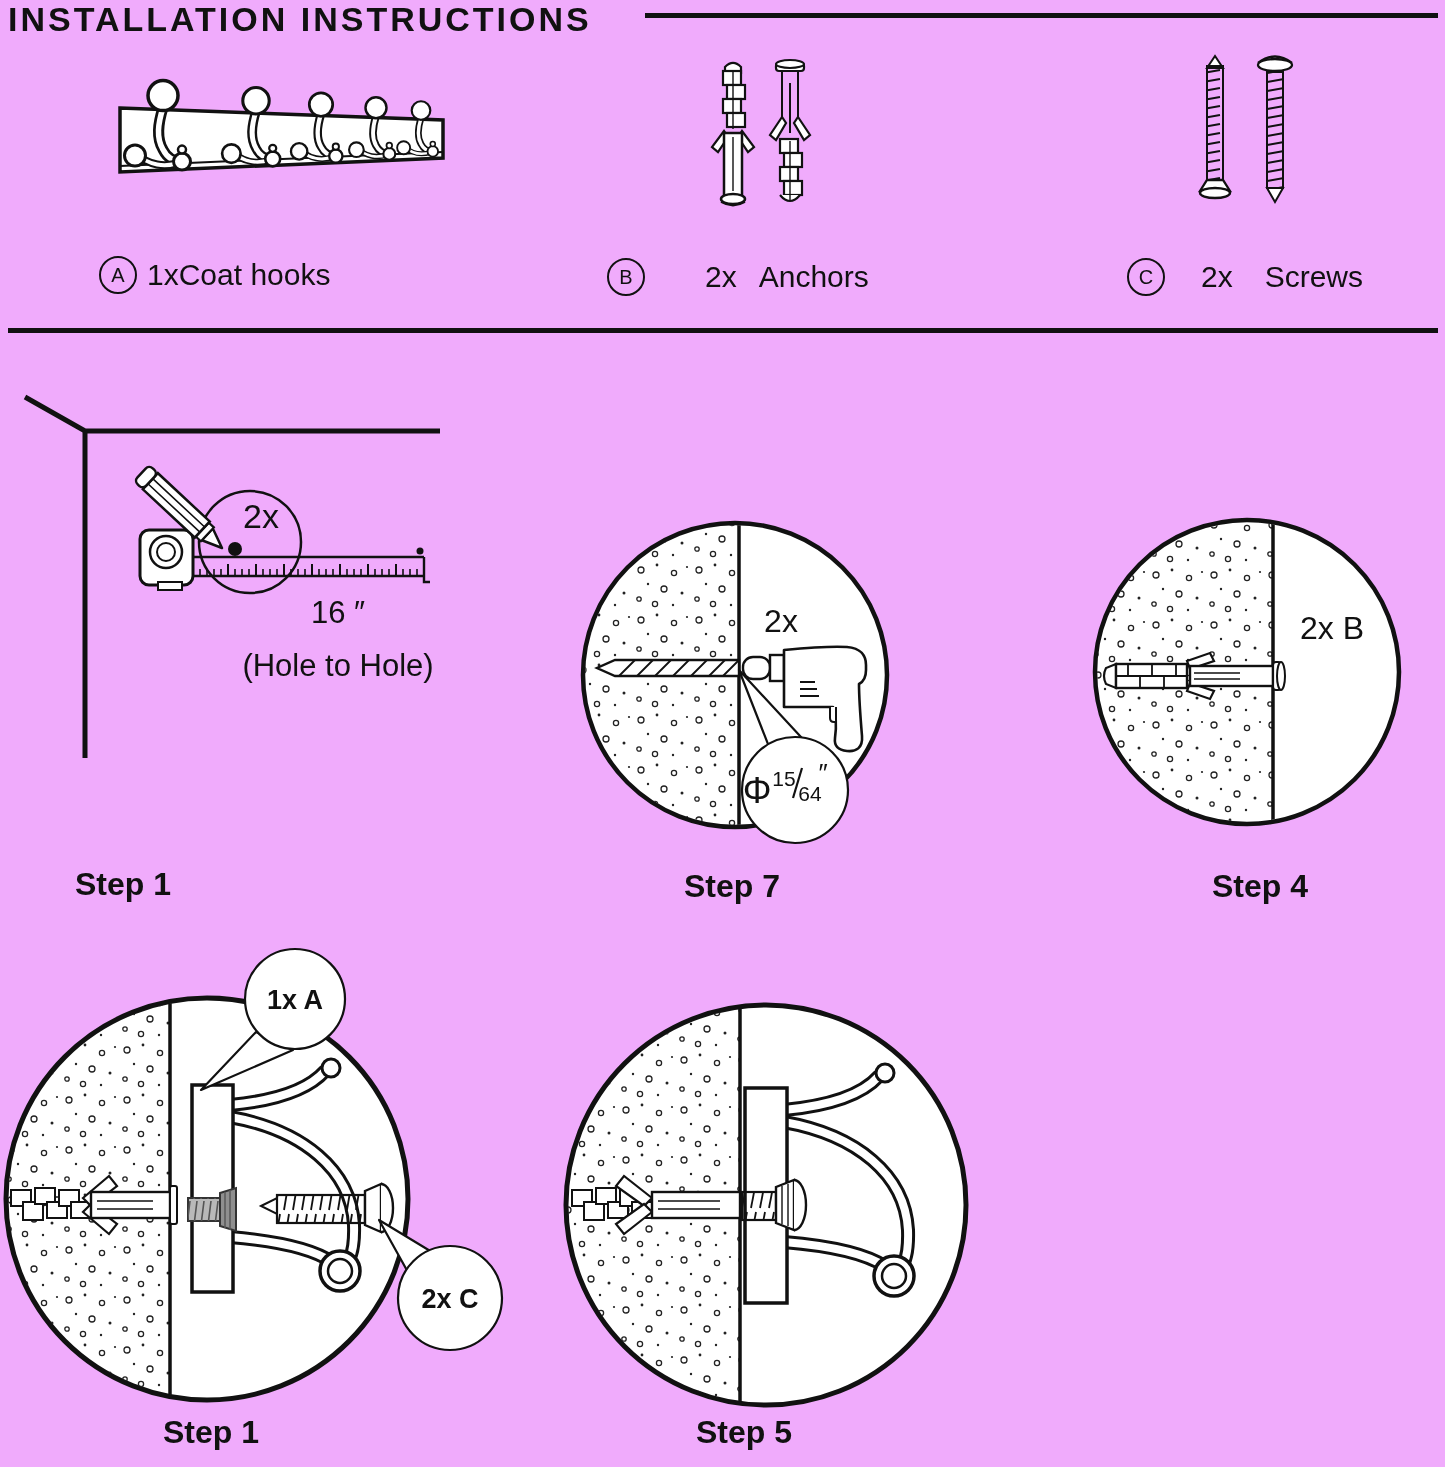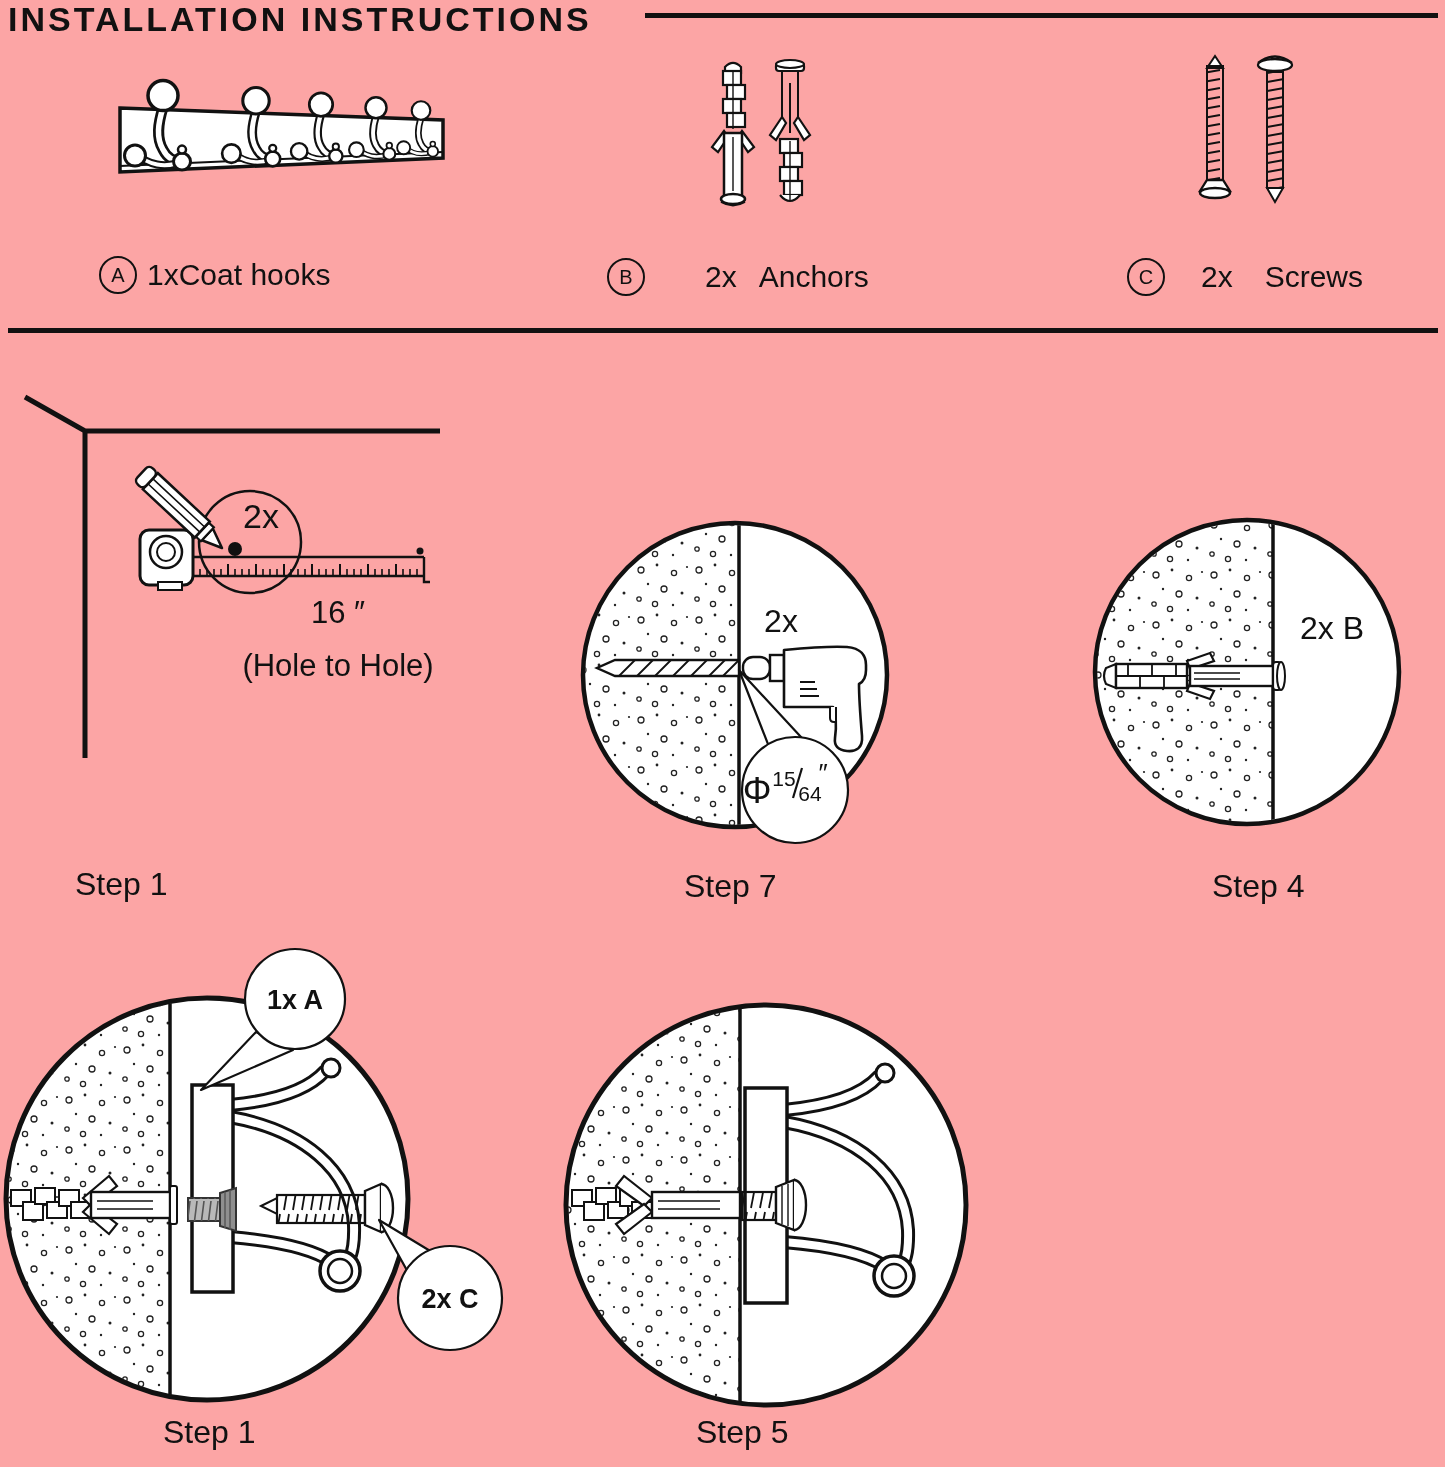--- a/index.html
+++ b/index.html
@@ -1,30 +1,30 @@
 <!DOCTYPE html>
 <html><head>
 <meta charset="utf-8">
 <style>
   html,body{margin:0;padding:0;background:#fff;}
-  .sheet{position:relative;width:1445px;height:1467px;background:#fca5a5;overflow:hidden;
+  .sheet{position:relative;width:1445px;height:1467px;background:#f0abfc;overflow:hidden;
          font-family:"Liberation Sans",sans-serif;color:#111;}
   .abs{position:absolute;}
   .title{left:8px;top:0px;font-size:34px;font-weight:700;letter-spacing:3px;color:#111;white-space:nowrap;}
   .title-rule{left:645px;top:13px;width:793px;height:5px;background:#111;}
   .divider{left:8px;top:328px;width:1430px;height:5px;background:#111;}
   .part-label{display:flex;align-items:center;font-size:30px;color:#111;}
   .part-circle{display:flex;align-items:center;justify-content:center;width:34px;height:34px;
                border:2.5px solid #111;border-radius:50%;font-size:20px;flex:0 0 auto;}
   .qty{white-space:nowrap;text-align:center;}
   .pname{white-space:nowrap;}
   .pl-a .qty{margin-left:10px}.pl-a .pname{}
   .pl-b .qty{margin-left:60px}.pl-b .pname{margin-left:22px}
   .pl-c .qty{margin-left:36px}.pl-c .pname{margin-left:32px}
-  .step-label{font-size:32px;font-weight:400;color:#111;white-space:nowrap;}
+  .step-label{font-size:32px;font-weight:700;color:#111;white-space:nowrap;}
   svg{display:block;overflow:visible;}
   svg text{font-family:"Liberation Sans",sans-serif;fill:#111;}
 </style>
 </head>
 <body>
 
 <div class="sheet">
 
   <div class="abs title">INSTALLATION INSTRUCTIONS</div>
   <div class="abs title-rule"></div>

